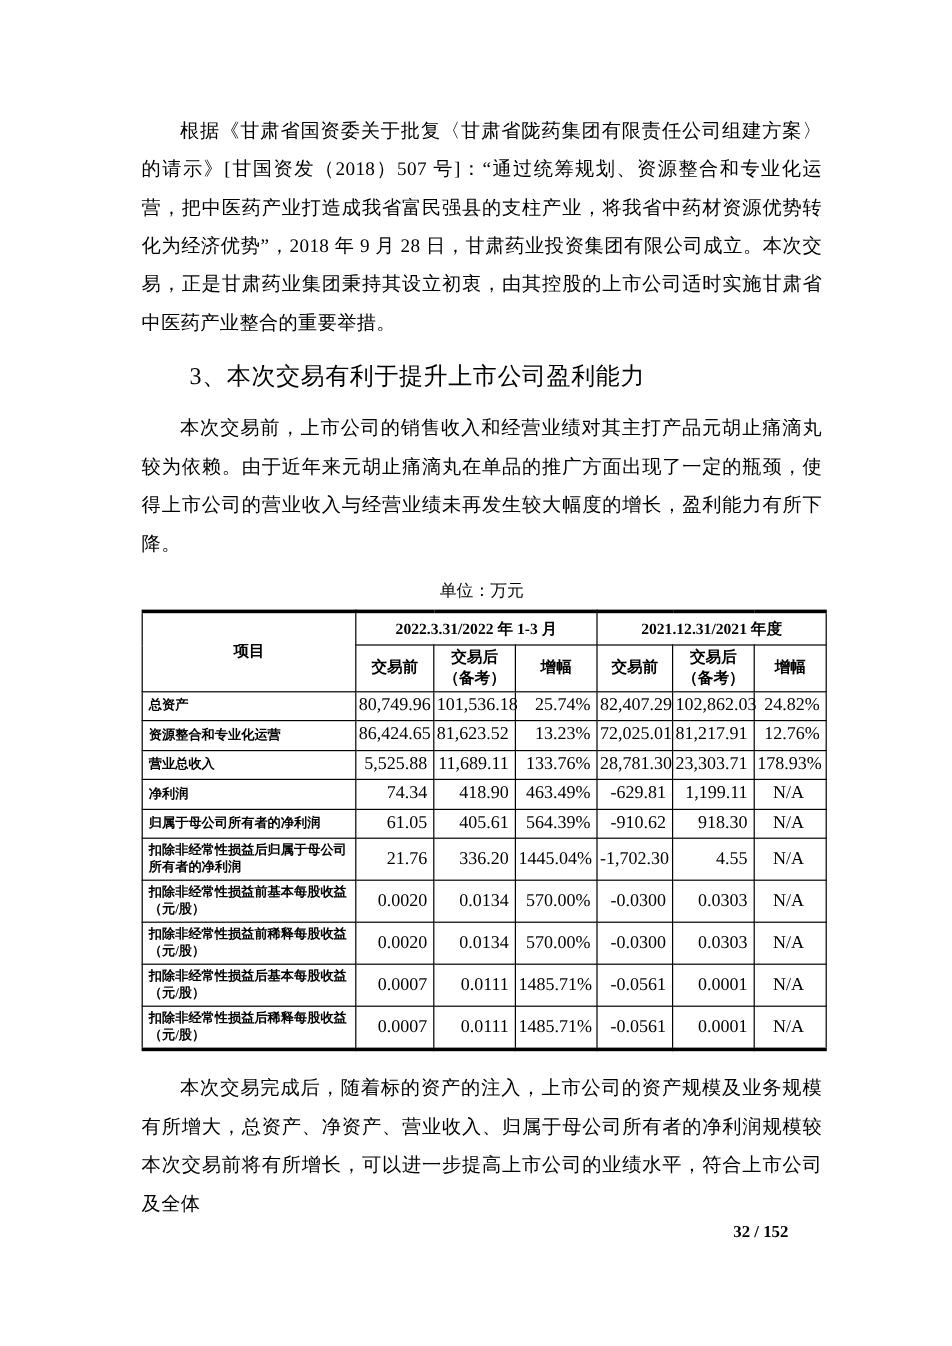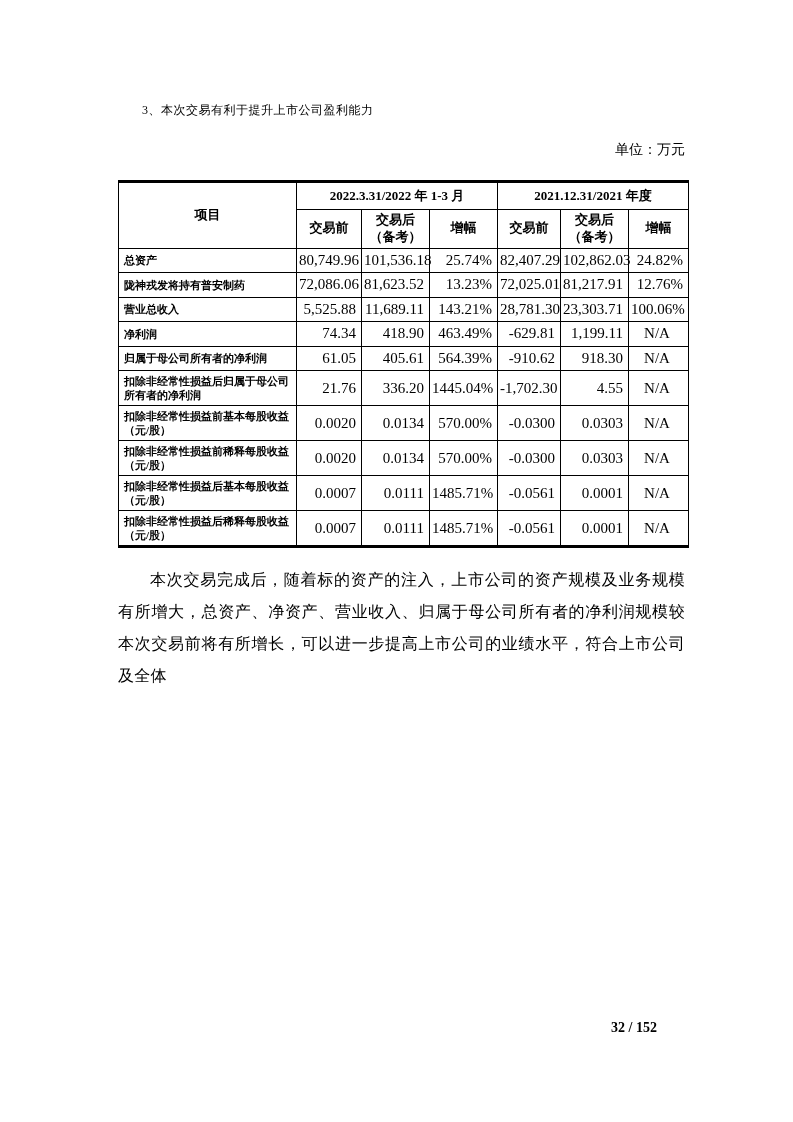--- a/index.html
+++ b/index.html
@@ -19,32 +19,32 @@
   p.body-par {
     font-size: 16px;
     line-height: 32px;
     text-align: justify;
     margin: 12px 0 0 0;
     text-indent: 2em;
     letter-spacing: 0.3px;
   }
   p.first { margin-top: 0; text-indent: 0; }
   p.heading {
-    font-size: 12px;
+    font-size: 20px;
     line-height: 32px;
     margin: 12px 0 0 0;
     text-indent: 2em;
     letter-spacing: 0.5px;
   }
   .unit-row {
     margin-top: 14px;
-    text-align: right;
+    text-align: center;
     font-size: 14px;
     line-height: 20px;
-    padding-bottom: 20px;
+    padding-bottom: 4px;
   }
   table.fin {
     border-collapse: collapse;
     width: 570px;
     table-layout: fixed;
     border-top: 3px solid #000;
     border-bottom: 3px solid #000;
   }
   table.fin th, table.fin td {
     border: 1px solid #000;
@@ -83,23 +83,25 @@
     font-size: 14px;
     font-weight: bold;
   }
 </style>
 </head>
 <body>
 
 <div class="content">
 
 
+  <p class="body-par">根据《甘肃省国资委关于批复〈甘肃省陇药集团有限责任公司组建方案〉的请示》[甘国资发（2018）507 号]：“通过统筹规划、资源整合和专业化运营，把中医药产业打造成我省富民强县的支柱产业，将我省中药材资源优势转化为经济优势”，2018 年 9 月 28 日，甘肃药业投资集团有限公司成立。本次交易，正是甘肃药业集团秉持其设立初衷，由其控股的上市公司适时实施甘肃省中医药产业整合的重要举措。</p>
 
   <p class="heading">3、本次交易有利于提升上市公司盈利能力</p>
 
+  <p class="body-par">本次交易前，上市公司的销售收入和经营业绩对其主打产品元胡止痛滴丸较为依赖。由于近年来元胡止痛滴丸在单品的推广方面出现了一定的瓶颈，使得上市公司的营业收入与经营业绩未再发生较大幅度的增长，盈利能力有所下降。</p>
 
 
   <div class="unit-row">单位：万元</div>
 
   <table class="fin">
     <colgroup>
       <col style="width:178px">
         <col style="width:65px">
         <col style="width:68px">
         <col style="width:68px">
@@ -128,36 +130,36 @@
       <tr class="single">
         <td class="lbl">总资产</td>
         <td class="num">80,749.96</td>
         <td class="num">101,536.18</td>
         <td class="num">25.74%</td>
         <td class="num">82,407.29</td>
         <td class="num">102,862.03</td>
         <td class="num">24.82%</td>
       </tr>
       <tr class="single">
-        <td class="lbl">陇神戎发将持有普安制药</td>
-        <td class="num">72,086.06</td>
+        <td class="lbl">资源整合和专业化运营</td>
+        <td class="num">86,424.65</td>
         <td class="num">81,623.52</td>
         <td class="num">13.23%</td>
         <td class="num">72,025.01</td>
         <td class="num">81,217.91</td>
         <td class="num">12.76%</td>
       </tr>
       <tr class="single">
         <td class="lbl">营业总收入</td>
         <td class="num">5,525.88</td>
         <td class="num">11,689.11</td>
-        <td class="num">143.21%</td>
+        <td class="num">133.76%</td>
         <td class="num">28,781.30</td>
         <td class="num">23,303.71</td>
-        <td class="num">100.06%</td>
+        <td class="num">178.93%</td>
       </tr>
       <tr class="single">
         <td class="lbl">净利润</td>
         <td class="num">74.34</td>
         <td class="num">418.90</td>
         <td class="num">463.49%</td>
         <td class="num">-629.81</td>
         <td class="num">1,199.11</td>
         <td class="num" style="text-align: center;">N/A</td>
       </tr>

